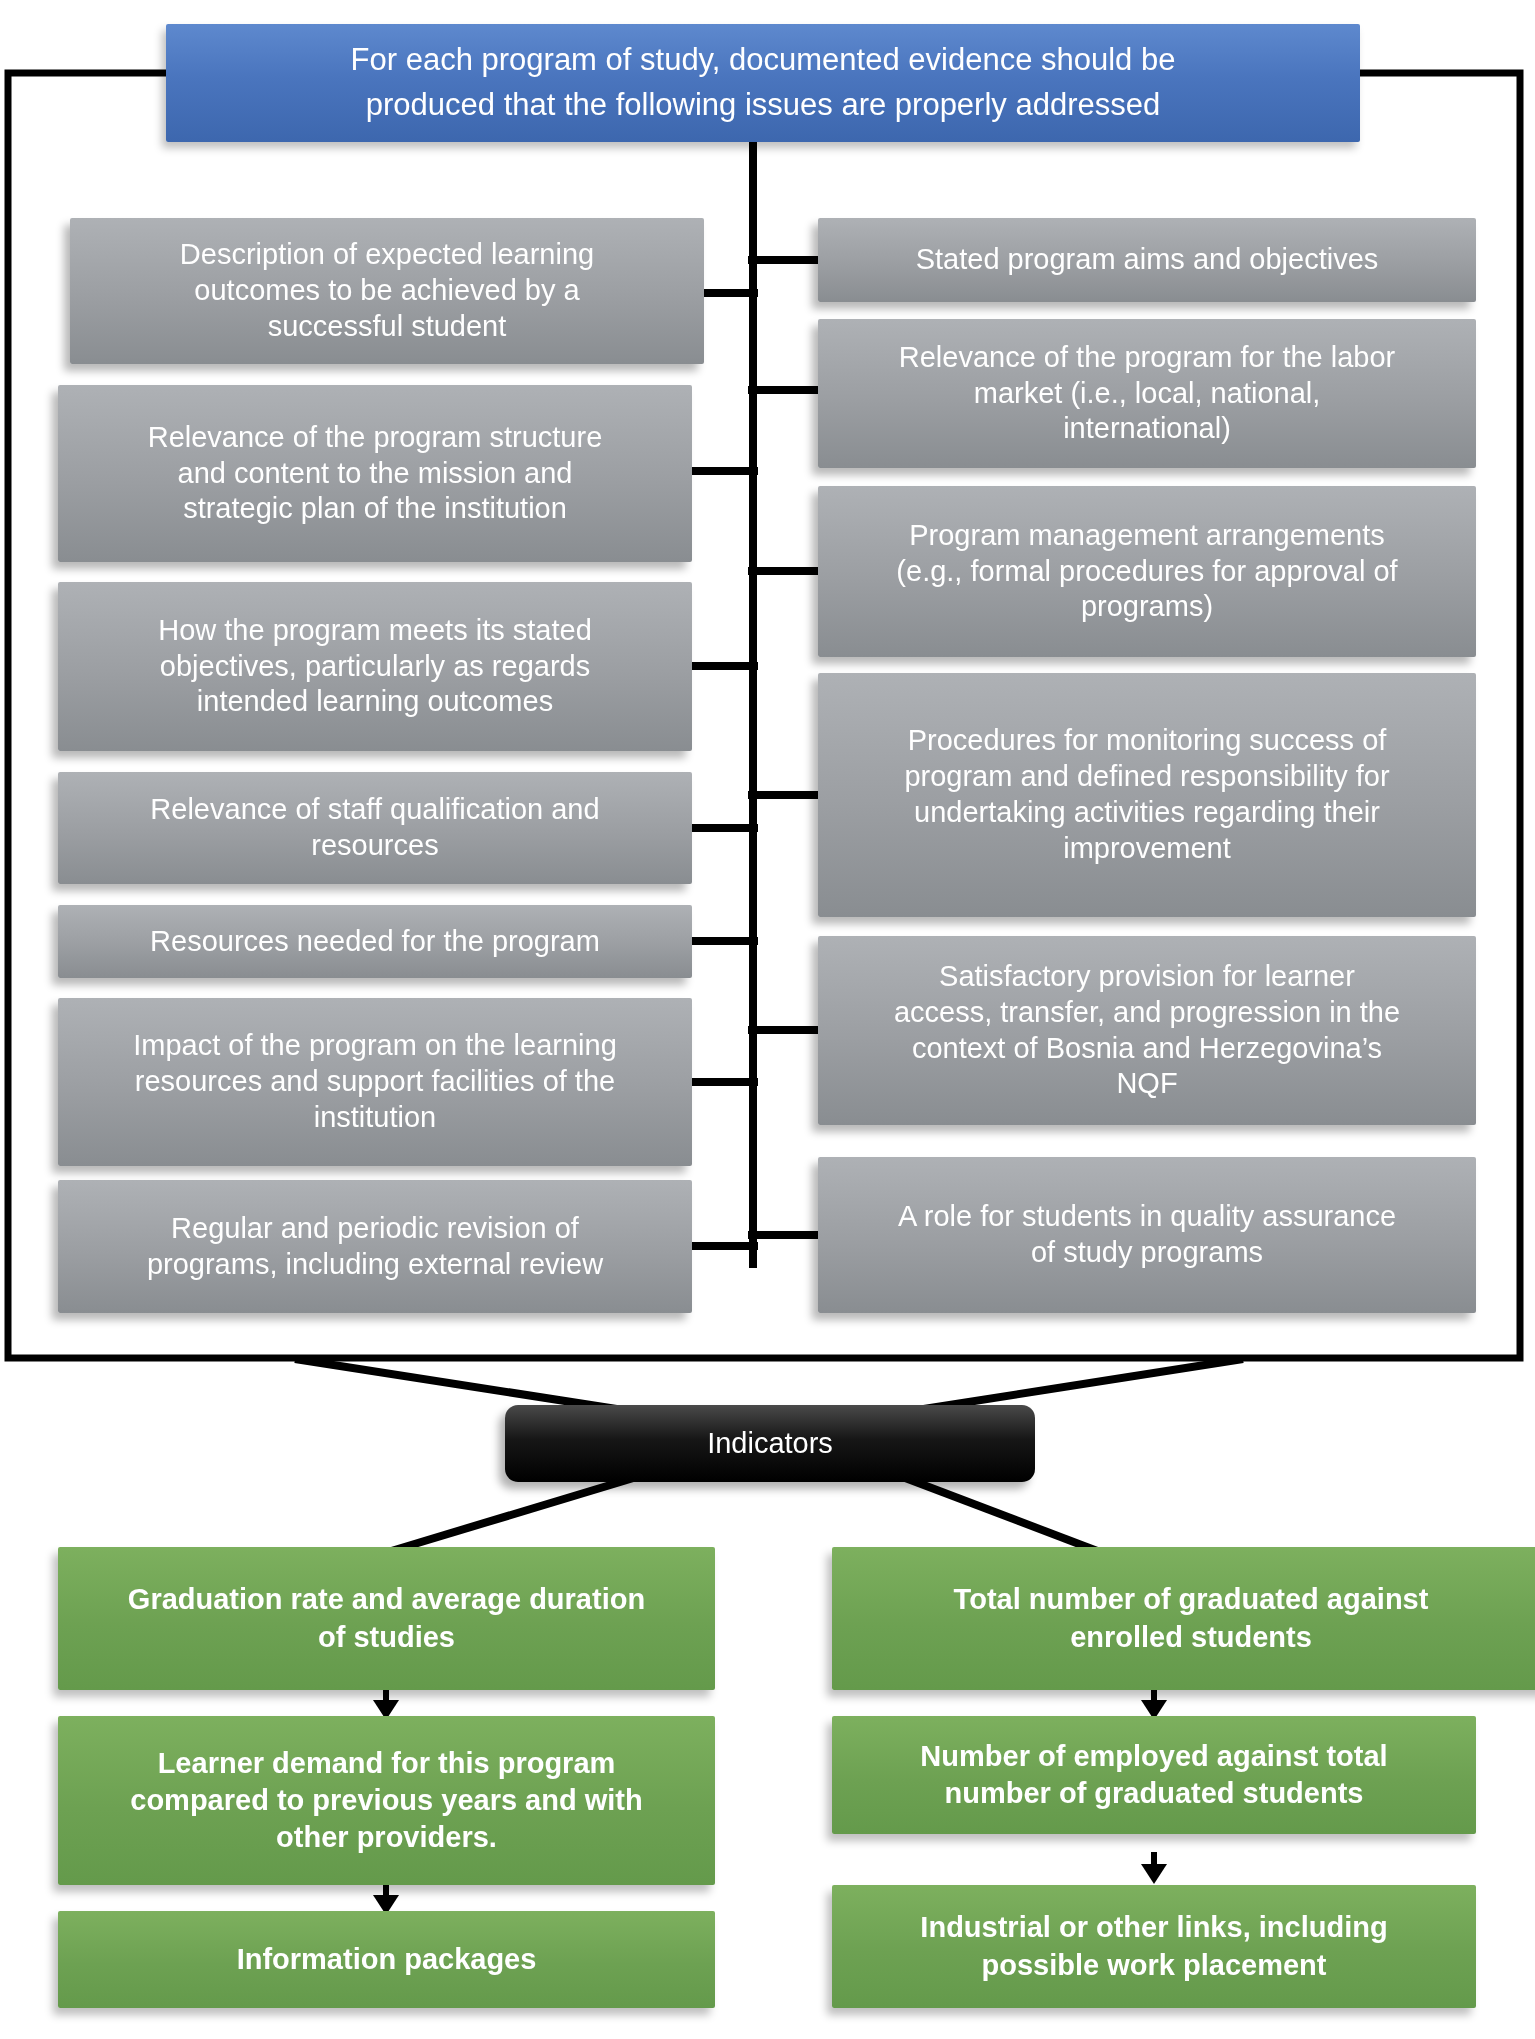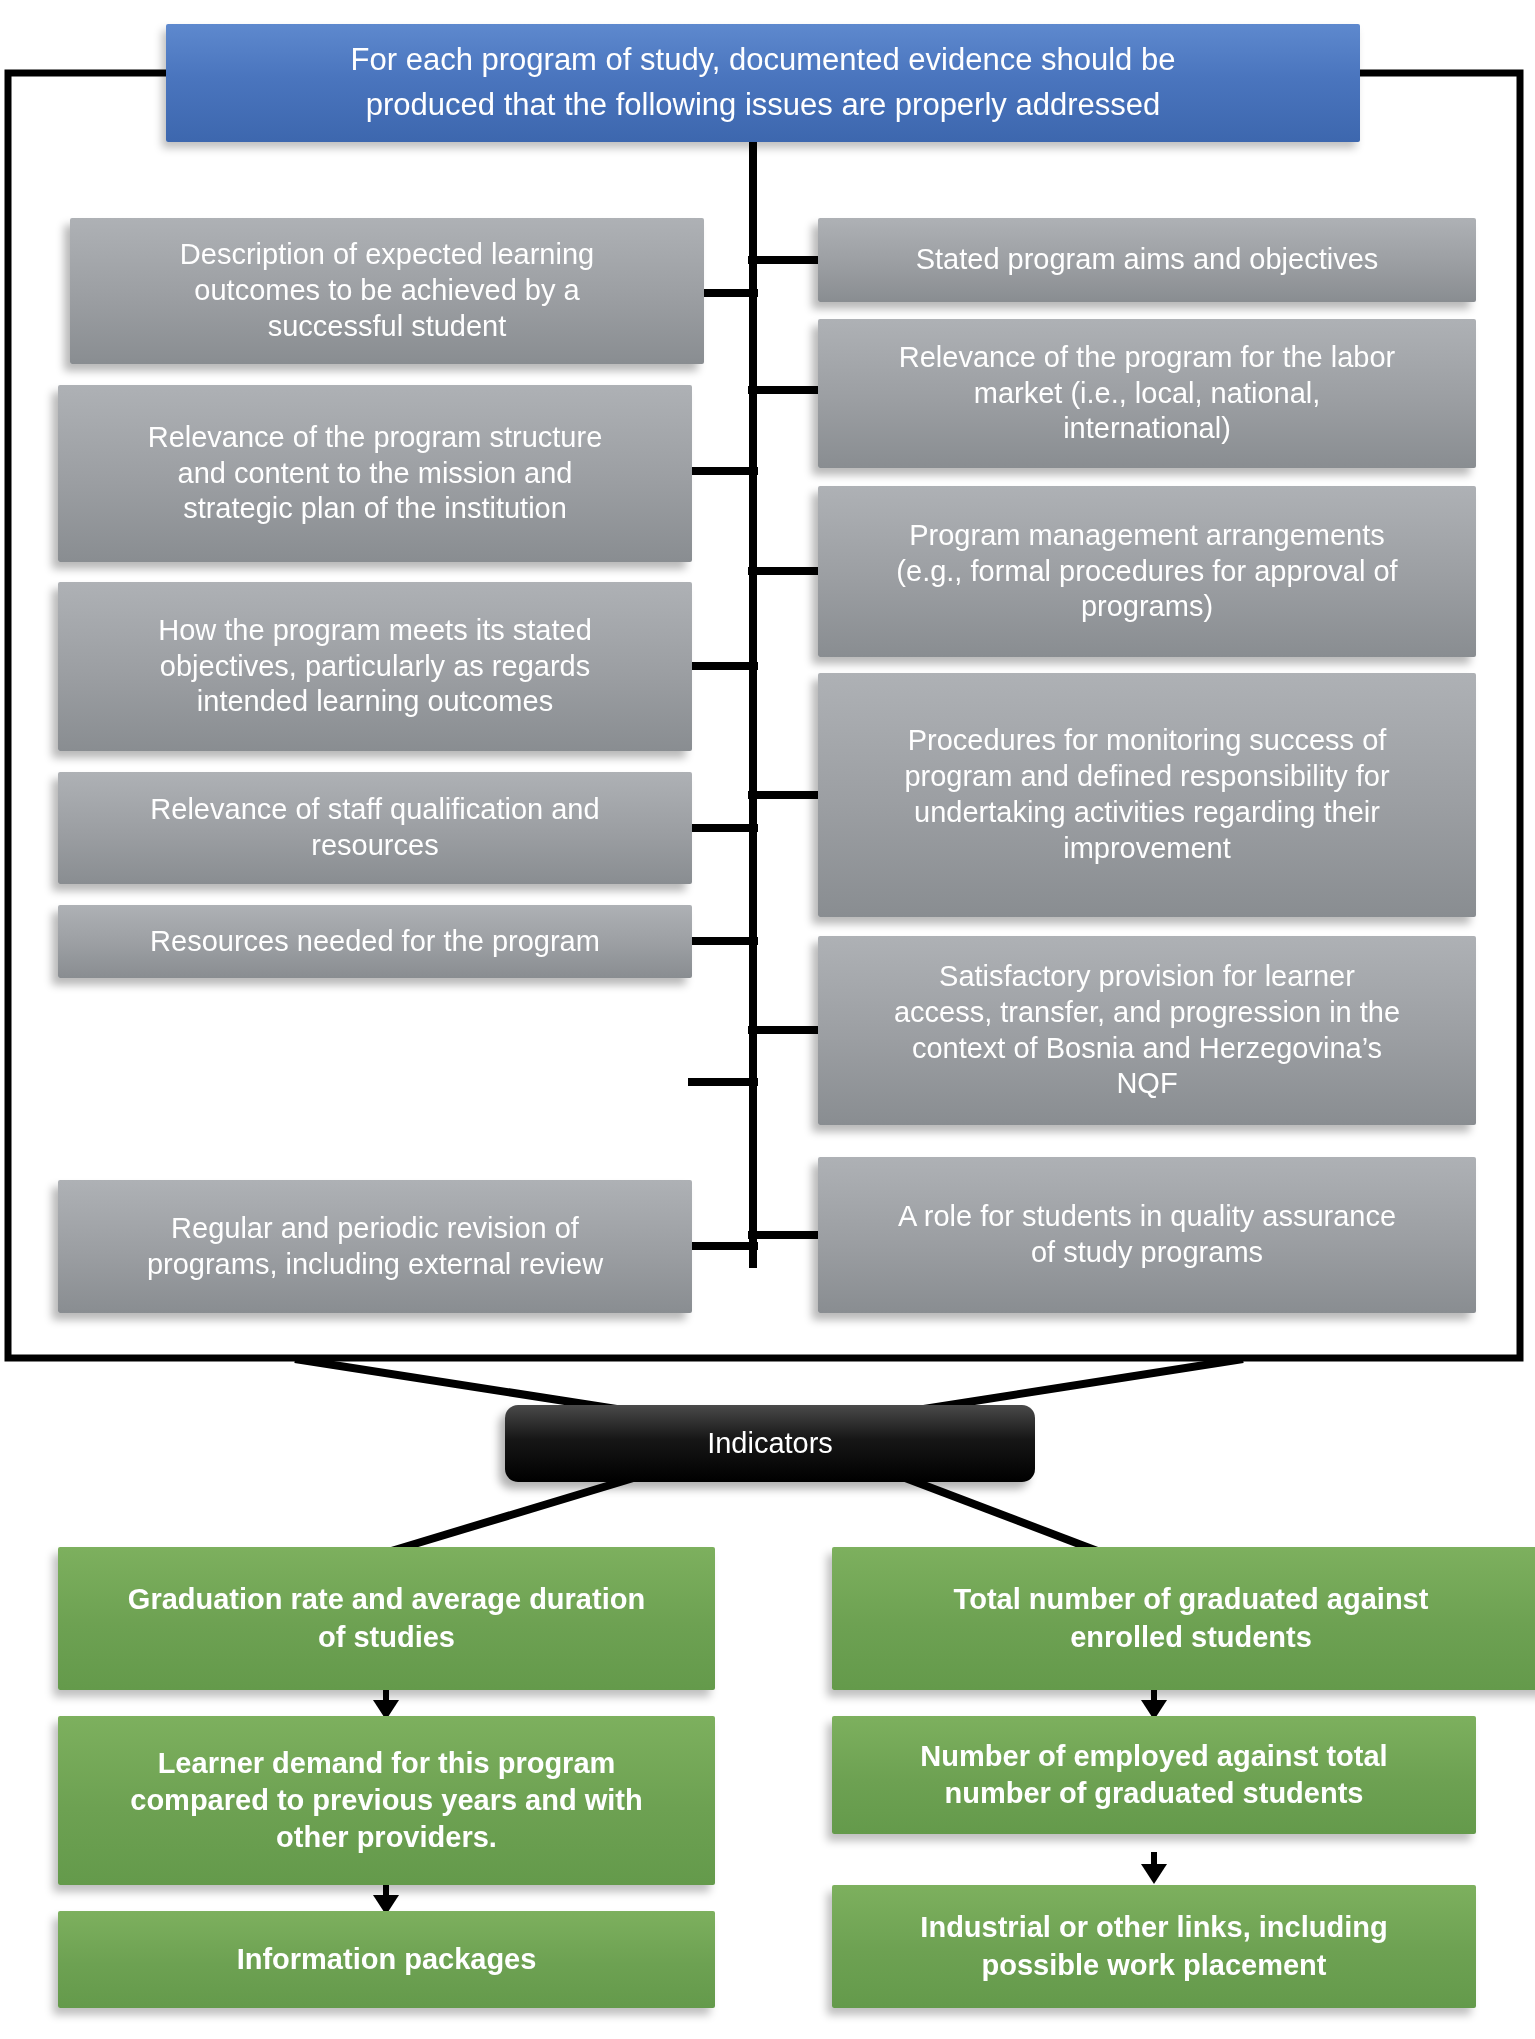--- a/index.html
+++ b/index.html
@@ -86,20 +86,23 @@
 successful student</div>
   <div class="box gray" style="left:58px;top:385px;width:634px;height:177px;">Relevance of the program structure
 and content to the mission and
 strategic plan of the institution</div>
   <div class="box gray" style="left:58px;top:582px;width:634px;height:169px;">How the program meets its stated
 objectives, particularly as regards
 intended learning outcomes</div>
   <div class="box gray" style="left:58px;top:772px;width:634px;height:112px;">Relevance of staff qualification and
 resources</div>
   <div class="box gray" style="left:58px;top:905px;width:634px;height:73px;text-align:center;">Resources needed for the program</div>
+  <div class="box gray" style="left:58px;top:998px;width:634px;height:168px;">Impact of the program on the learning
+resources and support facilities of the
+institution</div>
   <div class="box gray" style="left:58px;top:1180px;width:634px;height:133px;">Regular and periodic revision of
 programs, including external review</div>
 
   <div class="box gray" style="left:818px;top:218px;width:658px;height:84px;">Stated program aims and objectives</div>
   <div class="box gray" style="left:818px;top:319px;width:658px;height:149px;">Relevance of the program for the labor
 market (i.e., local, national,
 international)</div>
   <div class="box gray" style="left:818px;top:486px;width:658px;height:171px;">Program management arrangements
 (e.g., formal procedures for approval of
 programs)</div>

